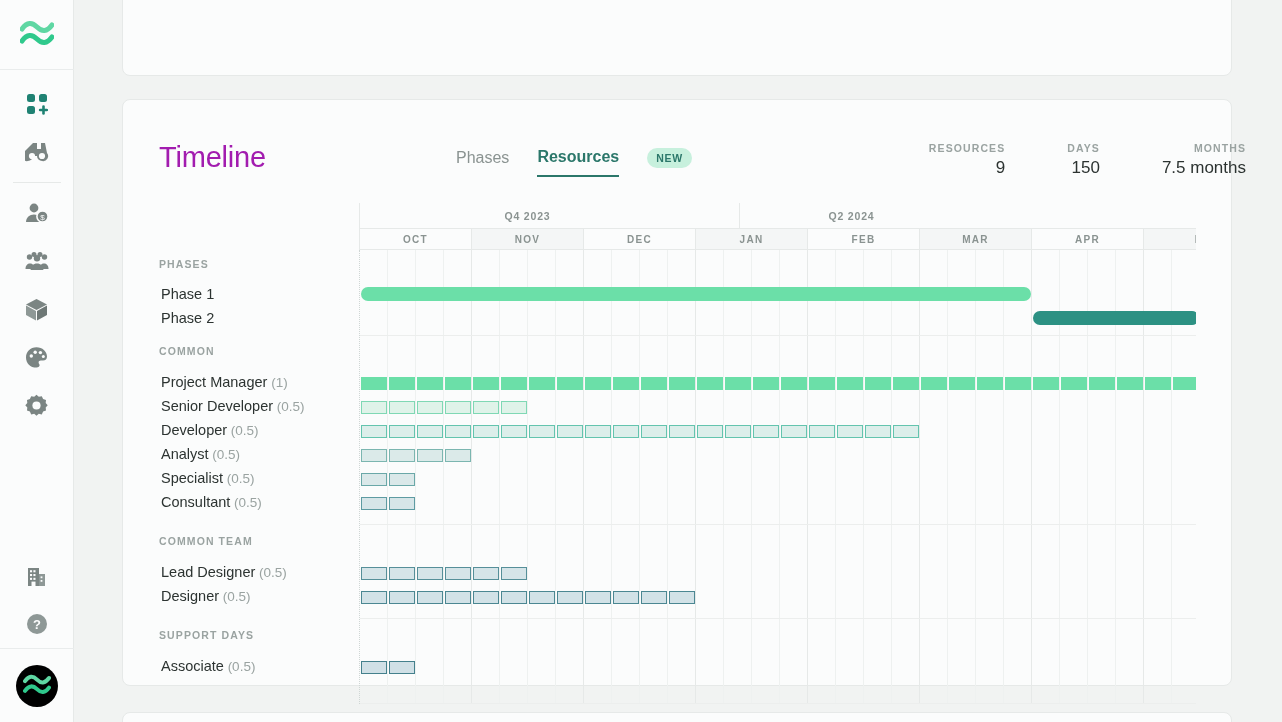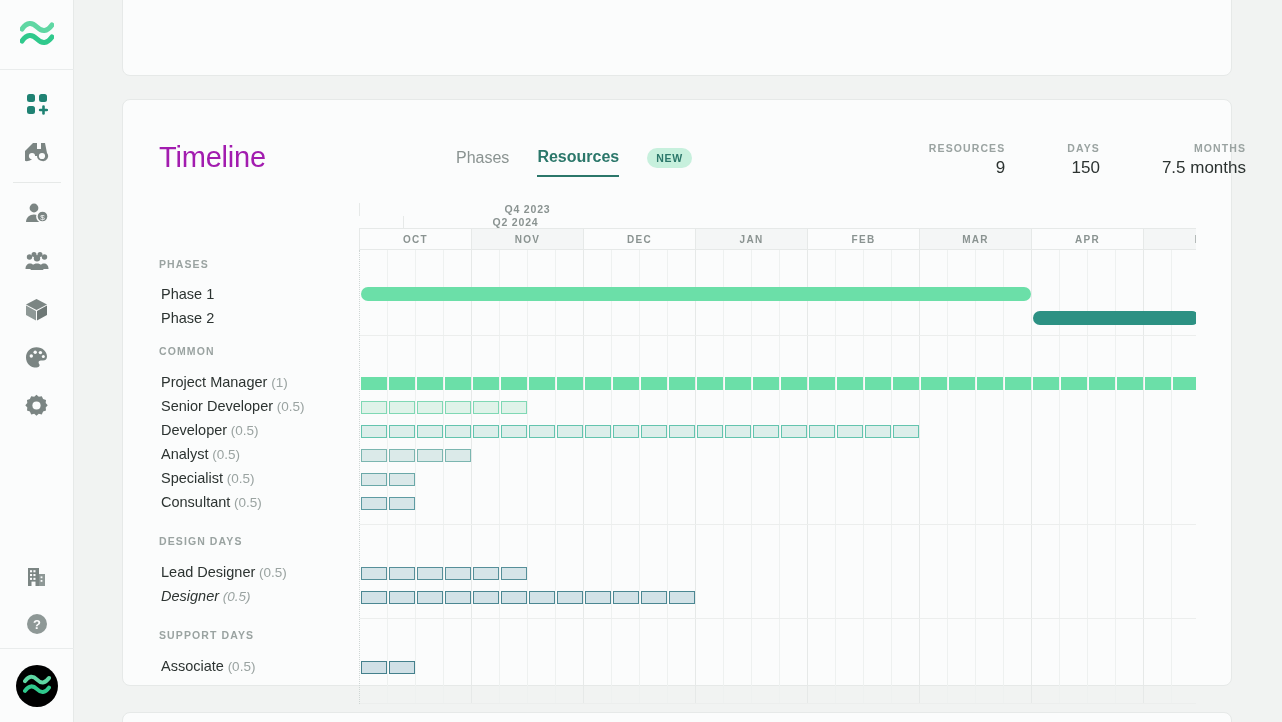--- a/index.html
+++ b/index.html
@@ -68,21 +68,21 @@
   .stat-value { font-size: 17px; color: #2c3331; margin-top: 4px; }
 
   
   #tl { position: absolute; left: 159px; top: 203px; width: 1037px; }
   .tl-row { display: flex; }
   .tl-left { width: 200px; flex: 0 0 200px; position: relative; }
   .tl-right { flex: 1 1 auto; position: relative; overflow: hidden; }
 
   
   #qtr-row { height: 25px; }
-  .qtr-strip { display: flex; height: 25px; position: relative; flex-direction: column; }
+  .qtr-strip { display: flex; height: 25px; position: relative; }
   .qtr {
     height: 25px; display: flex; align-items: center; justify-content: center;
     font-size: 10.5px; font-weight: bold; letter-spacing: 0.8px; color: #8a9391;
     border-left: 1px solid #e6e9e8; background: #fbfcfc;
   }
   
   #mon-row { height: 22px; }
   .mon-strip { display: flex; height: 22px; }
   .mon {
     height: 22px; display: flex; align-items: center; justify-content: center;
@@ -312,23 +312,23 @@
         <div class="sec-label" style="top: 8px;">PHASES</div>
         <div class="row-label" style="top: 36px;"><span>Phase 1</span></div>
         <div class="row-label" style="top: 60px;"><span>Phase 2</span></div>
         <div class="sec-label" style="top: 95px;">COMMON</div>
         <div class="row-label" style="top: 124px;"><span>Project Manager</span><span class="row-mult">  (1)</span></div>
         <div class="row-label" style="top: 148px;"><span>Senior Developer</span><span class="row-mult">  (0.5)</span></div>
         <div class="row-label" style="top: 172px;"><span>Developer</span><span class="row-mult">  (0.5)</span></div>
         <div class="row-label" style="top: 196px;"><span>Analyst</span><span class="row-mult">  (0.5)</span></div>
         <div class="row-label" style="top: 220px;"><span>Specialist</span><span class="row-mult">  (0.5)</span></div>
         <div class="row-label" style="top: 244px;"><span>Consultant</span><span class="row-mult">  (0.5)</span></div>
-        <div class="sec-label" style="top: 285px;">DESIGN DAYS</div>
+        <div class="sec-label" style="top: 285px;">COMMON TEAM</div>
         <div class="row-label" style="top: 314px;"><span>Lead Designer</span><span class="row-mult">  (0.5)</span></div>
-        <div class="row-label" style="top: 338px; font-style: italic;"><span>Designer</span><span class="row-mult">  (0.5)</span></div>
+        <div class="row-label" style="top: 338px;"><span>Designer</span><span class="row-mult">  (0.5)</span></div>
         <div class="sec-label" style="top: 379px;">SUPPORT DAYS</div>
         <div class="row-label" style="top: 408px;"><span>Associate</span><span class="row-mult">  (0.5)</span></div>
       </div>
     <div id="body-right" style="height: 454px;">
       <div class="weeklines" id="weeklines">
           <div class="wk" style="width: 28px; flex: 0 0 28px;"></div>
           <div class="wk" style="width: 28px; flex: 0 0 28px;"></div>
           <div class="wk" style="width: 28px; flex: 0 0 28px;"></div>
           <div class="wk mstart" style="width: 28px; flex: 0 0 28px;"></div>
           <div class="wk" style="width: 28px; flex: 0 0 28px;"></div>

